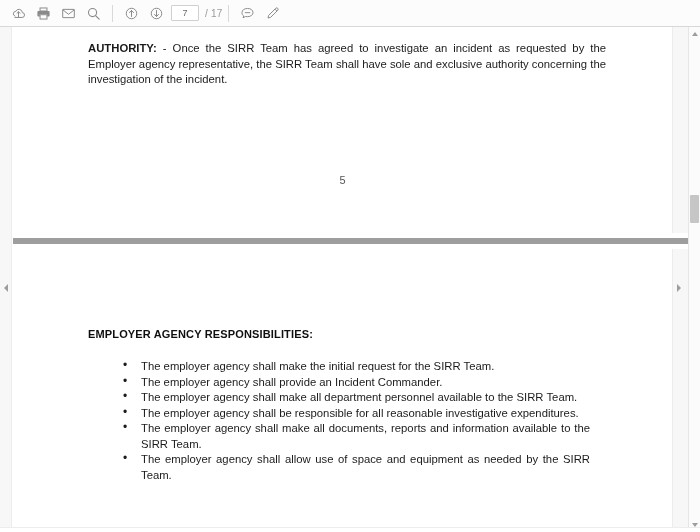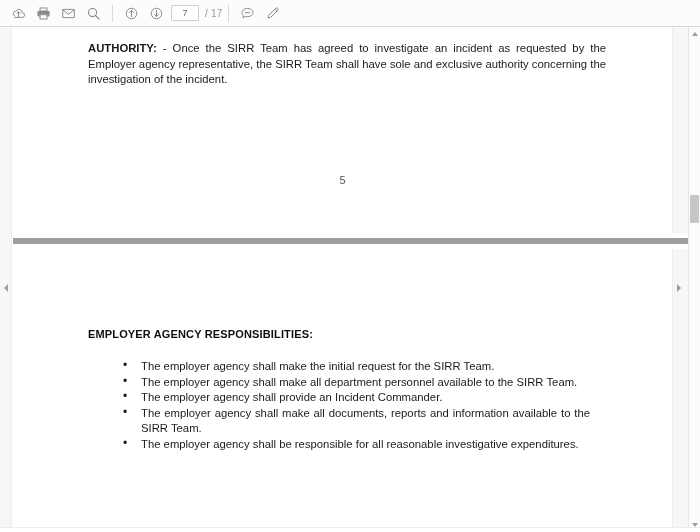--- a/index.html
+++ b/index.html
@@ -415,24 +415,25 @@
 
       <div class="divider-gap-top"></div>
       <div class="page-divider"></div>
       <div class="divider-gap-bottom"></div>
 
       <div class="doc-page page-two">
         <div class="doc-body">
           <div class="section-head" style="top: 78px;">EMPLOYER AGENCY RESPONSIBILITIES:</div>
           <ul class="bullets" style="top: 110px;">
             <li><span>The employer agency shall make the initial request for the SIRR Team.</span></li>
+            <li><span>The employer agency shall provide an Incident Commander.</span></li>
             <li><span>The employer agency shall make all department personnel available to the SIRR Team.</span></li>
-            <li><span>The employer agency shall provide an Incident Commander.</span></li>
+            <li><span>The employer agency shall be responsible for all reasonable investigative expenditures.</span></li>
             <li><span>The employer agency shall make all documents, reports and information available to the SIRR Team.</span></li>
-            <li><span>The employer agency shall be responsible for all reasonable investigative expenditures.</span></li>
+            <li><span>The employer agency shall allow use of space and equipment as needed by the SIRR Team.</span></li>
           </ul>
         </div>
       </div>
 
       <div class="hscroll-arrow hscroll-left">
         <span class="arrow-left"></span>
       </div>
       <div class="hscroll-arrow hscroll-right">
         <span class="arrow-right"></span>
       </div>

